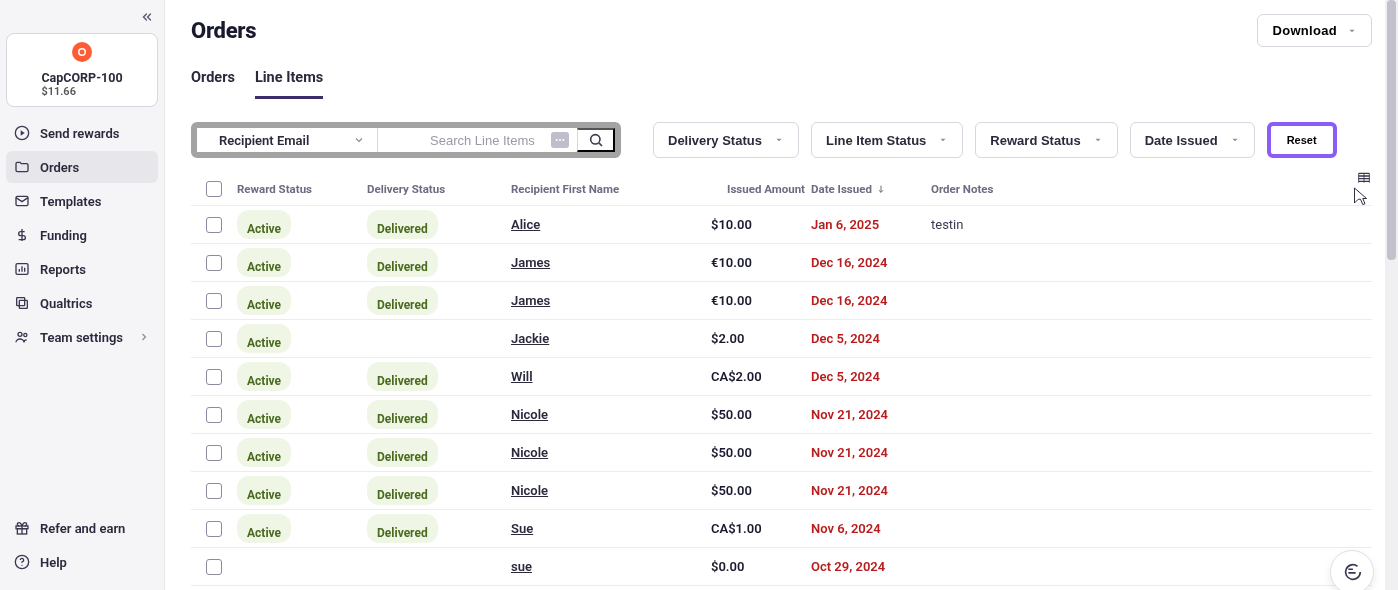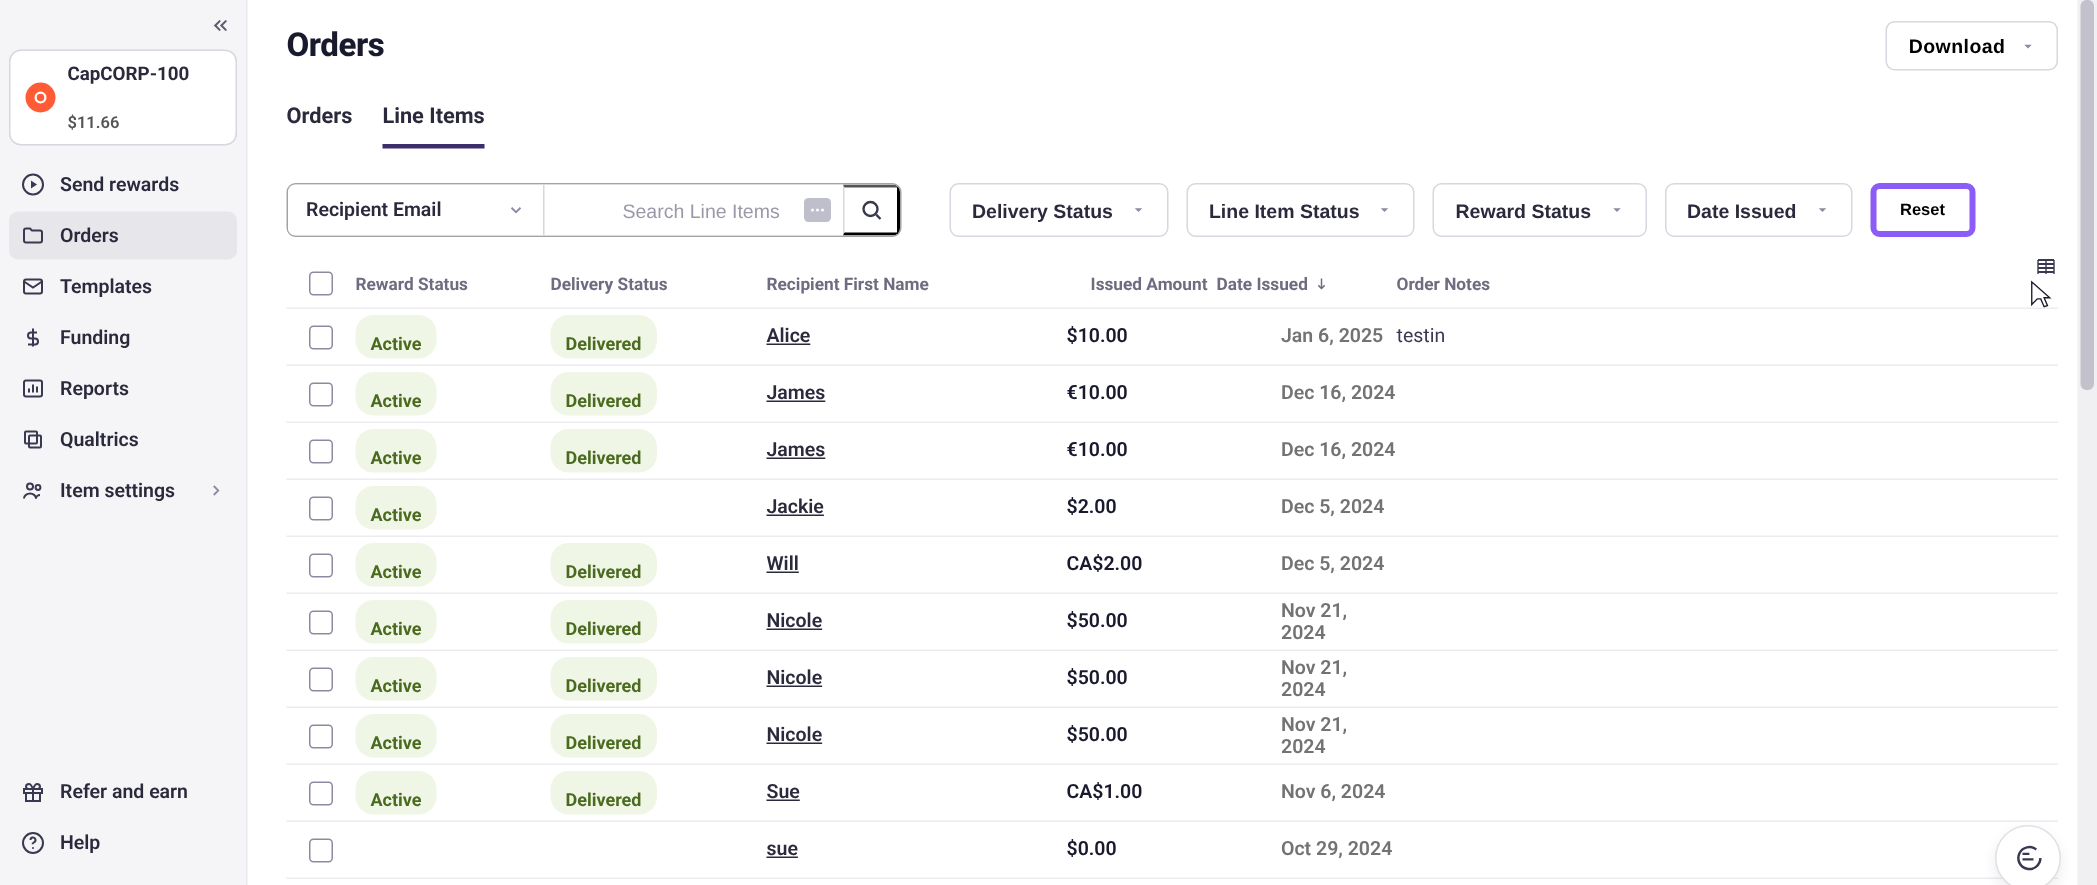--- a/index.html
+++ b/index.html
@@ -3,44 +3,44 @@
 <meta charset="utf-8">
 <style>
   * { box-sizing: border-box; margin: 0; padding: 0; }
   html, body { width: 1398px; height: 590px; font-family: -apple-system, BlinkMacSystemFont, "Segoe UI", Roboto, Arial, sans-serif; color: #1a1a2e; background: #fff; overflow: hidden; }
   .layout { display: flex; height: 100%; }
 
   
   .sidebar { width: 165px; background: #f5f5f7; border-right: 1px solid #eae9ec; display: flex; flex-direction: column; padding: 8px 6px; position: relative; }
   .collapse-row { display: flex; justify-content: flex-end; padding: 2px 4px 6px; }
   .collapse-btn { background: none; border: none; cursor: pointer; color: #5c5c70; }
-  .org-card { border: 1px solid #d8d6de; border-radius: 8px; padding: 8px 10px; display: flex; align-items: center; gap: 8px; margin-bottom: 10px; background: #fff; }
+  .org-card { border: 1px solid #d8d6de; border-radius: 8px; padding: 8px 10px; display: flex; align-items: center; gap: 8px; margin-bottom: 10px; background: #fff; flex-direction: column; }
   .org-logo { width: 20px; height: 20px; border-radius: 50%; background: #ff5c35; display: flex; align-items: center; justify-content: center; color: #fff; font-weight: 700; }
   .org-logo svg { display:block; }
   .org-name { font-size: 12.5px; font-weight: 700; color: #2a2a3c; line-height: 1.2; }
-  .org-sub { font-size: 11px; color: #555; font-weight: 600; margin-top: 18px; }
+  .org-sub { font-size: 11px; color: #555; font-weight: 600; }
   .nav { display: flex; flex-direction: column; gap: 2px; }
   .nav-item { display: flex; align-items: center; gap: 10px; padding: 8px 8px; border-radius: 6px; font-size: 13px; font-weight: 600; color: #2a2a3c; cursor: pointer; }
   .nav-item.active { background: #e7e6eb; }
   .nav-item .grow { flex: 1; }
   .nav-item svg { flex-shrink: 0; }
   .sidebar-bottom { margin-top: auto; display: flex; flex-direction: column; gap: 2px; padding-bottom: 4px; }
 
   
   .main { flex: 1; padding: 14px 26px 0 26px; overflow: hidden; position: relative; }
   .topbar { display: flex; align-items: center; justify-content: space-between; }
   .page-title { font-size: 22px; font-weight: 800; letter-spacing: -0.3px; }
   .download-btn { border: 1px solid #d8d6de; background: #fff; border-radius: 6px; padding: 8px 14px; font-size: 13px; font-weight: 700; display: inline-flex; align-items: center; gap: 10px; cursor: pointer; letter-spacing: 0.3px; }
 
   .tabs { display: flex; gap: 20px; margin-top: 22px; border-bottom: 1px solid transparent; }
   .tab { font-size: 14.5px; font-weight: 700; color: #2a2a3c; padding-bottom: 10px; cursor: pointer; border-bottom: 3px solid transparent; }
   .tab.active { border-bottom-color: #3b2e6a; }
 
   .filters { display: flex; gap: 12px; margin-top: 22px; align-items: stretch; flex-wrap: nowrap; }
-  .seg { display: flex; border: 1px solid #a3a3a3; border-radius: 6px; overflow: hidden; }
+  .seg { display: flex; border: 6px solid #a3a3a3; border-radius: 6px; overflow: hidden; padding-left: 10px; }
   .seg > * { border-left: 1px solid #d8d6de; }
   .seg > *:first-child { border-left: none; }
   .type-select { width: 170px; padding: 0 12px; display: flex; align-items: center; justify-content: space-between; font-size: 13px; font-weight: 600; color: #2a2a3c; cursor: pointer; background:#fff; }
   .search-wrap { width: 200px; display: flex; align-items: center; padding: 0 10px; position: relative; background:#fff; }
   .search-wrap input { border: none; outline: none; width: 100%; font-size: 13px; color: #2a2a3c; background: transparent; margin-left: 42px; }
   .search-wrap input::placeholder { color: #9a99a8; }
   .kbd { position: absolute; right: 8px; width: 18px; height: 16px; border-radius: 3px; background: #bfbecb; display:flex;align-items:center;justify-content:center; }
   .search-btn { width: 38px; display: flex; align-items: center; justify-content: center; cursor: pointer; color: #3a3952; background:#fff; }
   .sf { padding: 0 4px; }
   .filter-pill { border: 1px solid #d8d6de; border-radius: 6px; background: #fff; padding: 0 14px; height: 36px; display: inline-flex; align-items: center; gap: 12px; font-size: 13px; font-weight: 700; color: #2a2a3c; cursor: pointer; }
@@ -48,21 +48,21 @@
   .seg, .filter-pill, .reset-btn { height: 36px; }
 
   
   .table-wrap { margin-top: 14px; }
   .thead, .trow { display: grid; grid-template-columns: 46px 130px 144px 200px 100px 120px 1fr 40px; align-items: center; border-bottom: 1px solid #ecebef; }
   .thead { height: 34px; font-size: 11.5px; font-weight: 700; color: #6d6c80; }
   .thead .th-amount { text-align: right; padding-right: 6px; }
   .trow { height: 38px; font-size: 13px; }
   .trow .c-amount { padding-right: 6px; font-weight: 600; }
   .trow .c-name { color: #2a2a3c; font-weight: 600; text-decoration: underline; }
-  .trow .c-date { color: #737373; font-weight: 600; margin-left: 43px; }
+  .trow .c-date { color: #b91c1c; font-weight: 600; }
   .trow .c-notes { color: #3a3952; }
   .checkbox { width: 16px; height: 16px; border: 1.6px solid #8b8aa0; border-radius: 3px; background: #fff; display:inline-block; }
   .checkbox-cell { display:flex; align-items:center; justify-content:center; }
   .pill { display: inline-flex; align-items: center; justify-content: center; padding: 12px 10px 3px; border-radius: 12px; font-size: 12px; font-weight: 700; }
   .pill-active { background: #f0f6e6; color: #4a6b1f; }
   .pill-deliv { background: #f0f6e6; color: #4a6b1f; }
   .col-settings { position: absolute; right: 26px; top: 170px; cursor: pointer; color:#3a3952; }
   .cursor { position:absolute; right: 30px; top: 186px; pointer-events:none; }
   .chev { color:#8b8aa0; }
   .caret { color:#8b8aa0; }
@@ -146,21 +146,21 @@
           </svg>
         <span class="grow">Qualtrics</span>
       </div>
       <div class="nav-item">
         <svg width="16" height="16" viewBox="0 0 24 24" fill="none" stroke="#3a3952" stroke-width="2">
             <circle cx="9" cy="8" r="3"></circle>
             <path d="M3 20c0-3 3-5 6-5s6 2 6 5"></path>
             <circle cx="17" cy="9" r="2.4"></circle>
             <path d="M15 20c0-2 2-3.6 4-3.6"></path>
           </svg>
-        <span class="grow">Item settings</span>
+        <span class="grow">Team settings</span>
         <svg class="chev" width="12" height="12" viewBox="0 0 24 24" fill="none" stroke="currentColor" stroke-width="2.4">
             <path d="M9 6l6 6-6 6"></path>
           </svg>
       </div>
     </nav>
 
     <div class="sidebar-bottom">
       <div class="nav-item">
         <svg width="16" height="16" viewBox="0 0 24 24" fill="none" stroke="#3a3952" stroke-width="2">
             <rect x="3" y="9" width="18" height="4"></rect>

